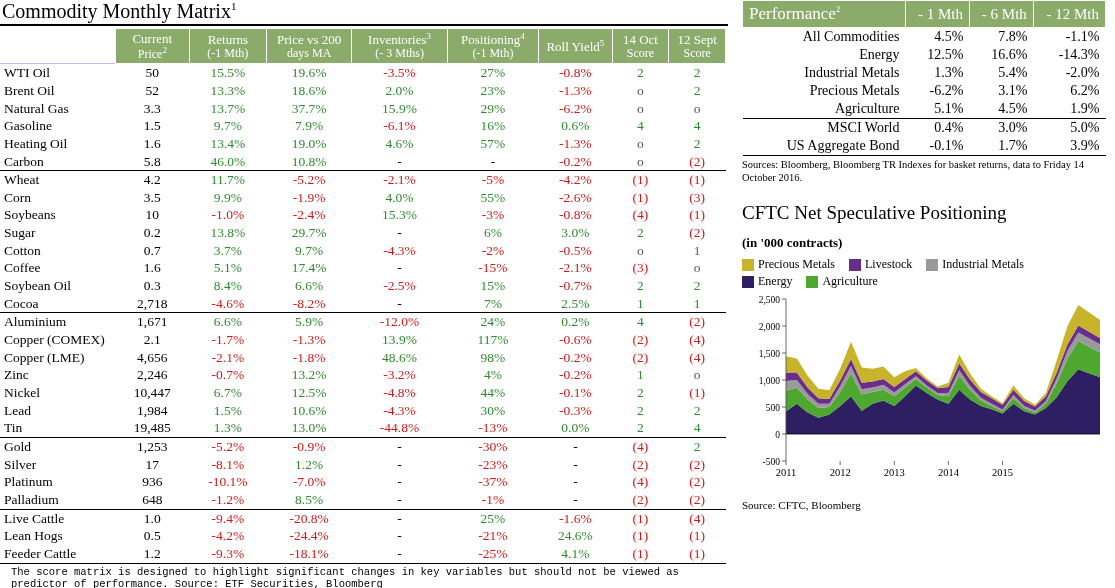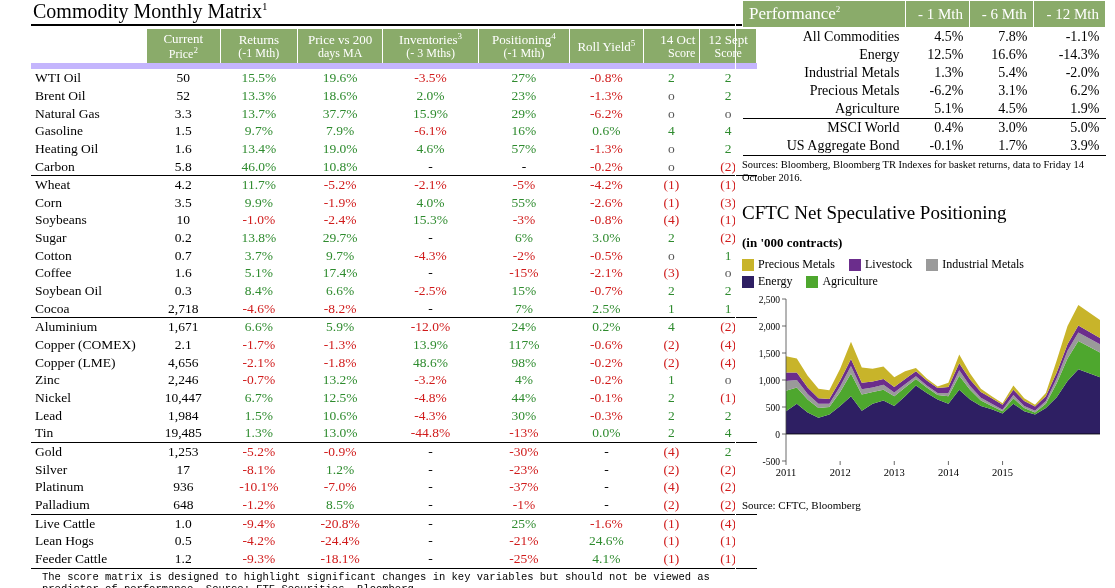--- a/index.html
+++ b/index.html
@@ -5,21 +5,21 @@
   html,body{margin:0;padding:0;}
   body{
     width:1115px;height:588px;
     background:#ffffff;
     font-family:"Liberation Serif", serif;
     color:#000;
     overflow:hidden;
     position:relative;
   }
   
-  #left{position:absolute;left:0;top:0;width:728px;height:588px;margin-left:31px;}
+  #left{position:absolute;left:0;top:0;width:728px;height:588px;}
   #title-bar{
     border-bottom:2px solid #000;
     padding:0 0 1px 2px;
     font-size:20px;
     font-family:"Liberation Serif", serif;
   }
   #title-bar sup{font-size:11px;}
   table.matrix{
     border-collapse:collapse;
     width:726px;
@@ -49,21 +49,21 @@
   td.name{text-align:left;padding-left:3px;}
   td.num{text-align:center;}
   td.score{text-align:center;}
   .pos{color:#2e8b2e;}
   .neg{color:#d01a1a;}
   .neutral{color:#000;}
   .scoreneg{color:#d01a1a;}
   .scorepos{color:#2e8b2e;}
   .scorezero{color:#555;}
   tr.group-end td{border-bottom:1px solid #000;}
-  tr.first-row td{border-top:6px solid #c4b5fd;}
+  tr.first-row td{border-top:1px solid #c4b5fd;}
   .scorecol{border-left:1px solid #000;}
   .scorecol-last{border-right:1px solid #000;}
   #footnote{
     font-size:10.5px;
     margin-top:2px;
     padding-left:11px;
     font-family:Liberation Mono, monospace;
   }
   
   #divider{position:absolute;left:735px;top:0;width:1px;height:588px;background:#ffffff;}
@@ -130,21 +130,21 @@
           <span>Inventories</span><sup>3</sup>
           <span class="sub">(- 3 Mths)</span>
         </th>
         <th style="width:92px;">
           <span>Positioning</span><sup>4</sup>
           <span class="sub">(-1 Mth)</span>
         </th>
         <th style="width:80px;">
           <span>Roll Yield</span><sup>5</sup>
         </th>
-        <th style="width:58px;text-align:right;">
+        <th style="width:58px;">
           <span>14 Oct</span>
           <span class="sub">Score</span>
         </th>
         <th style="width:58px;">
           <span>12 Sept</span>
           <span class="sub">Score</span>
         </th>
       </tr>
     </thead>
     <tbody id="matrix-body">

